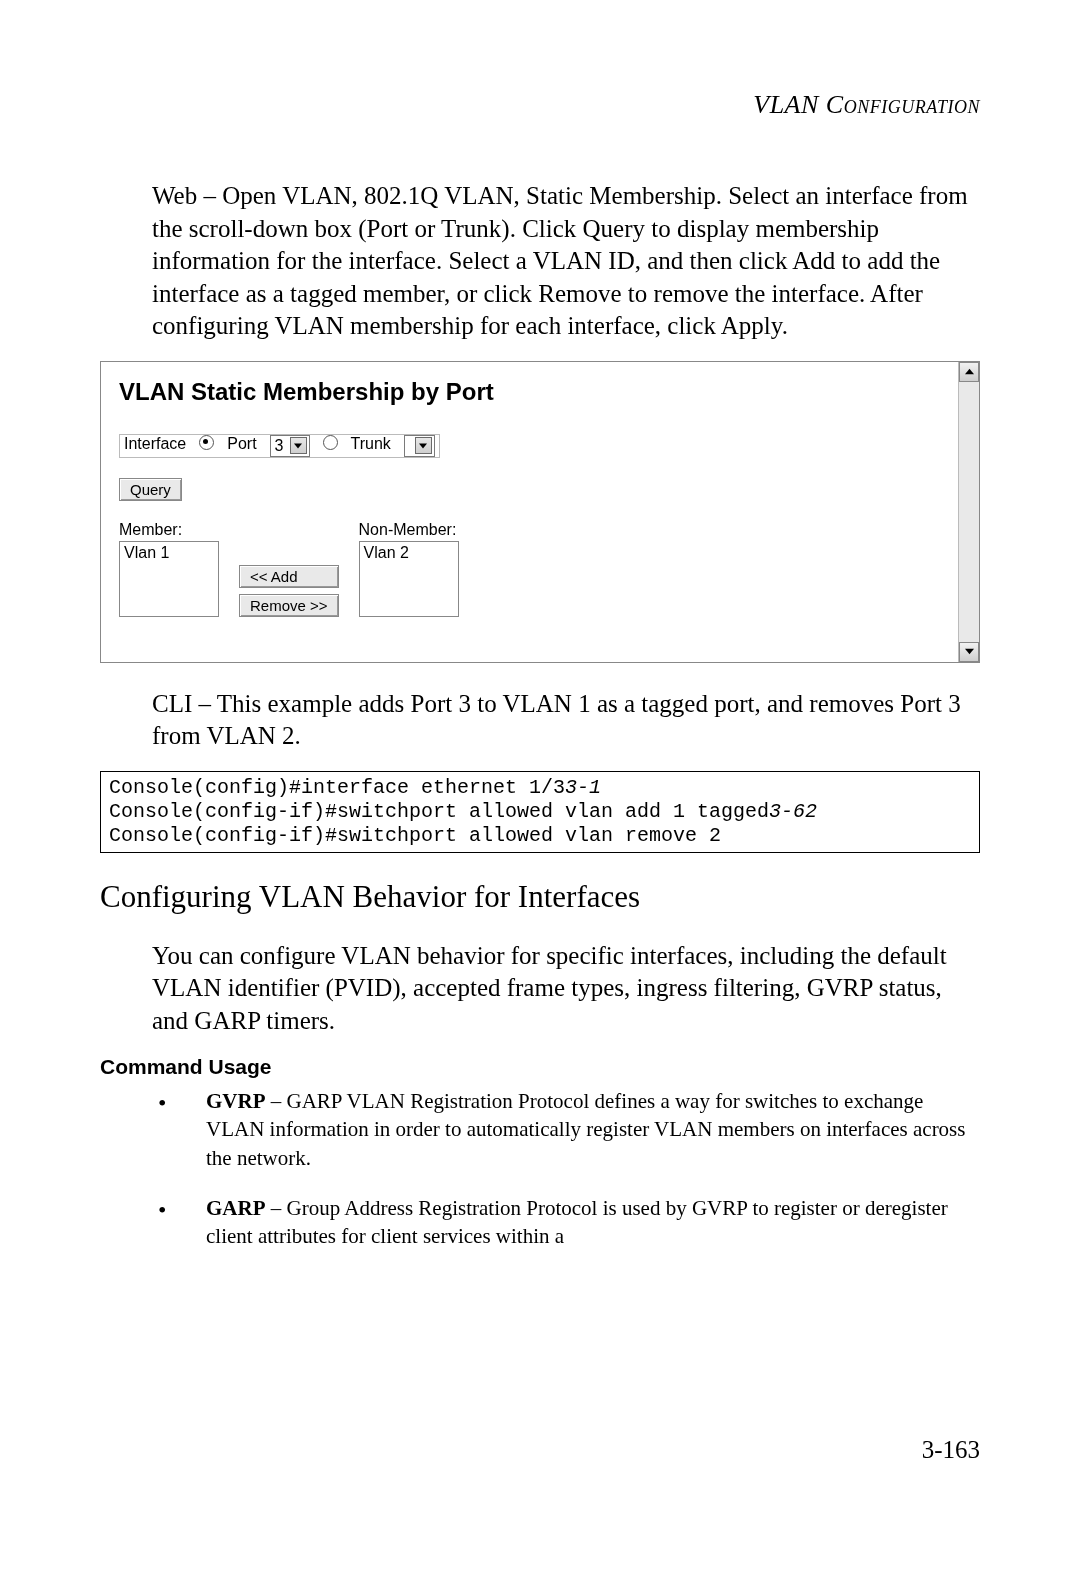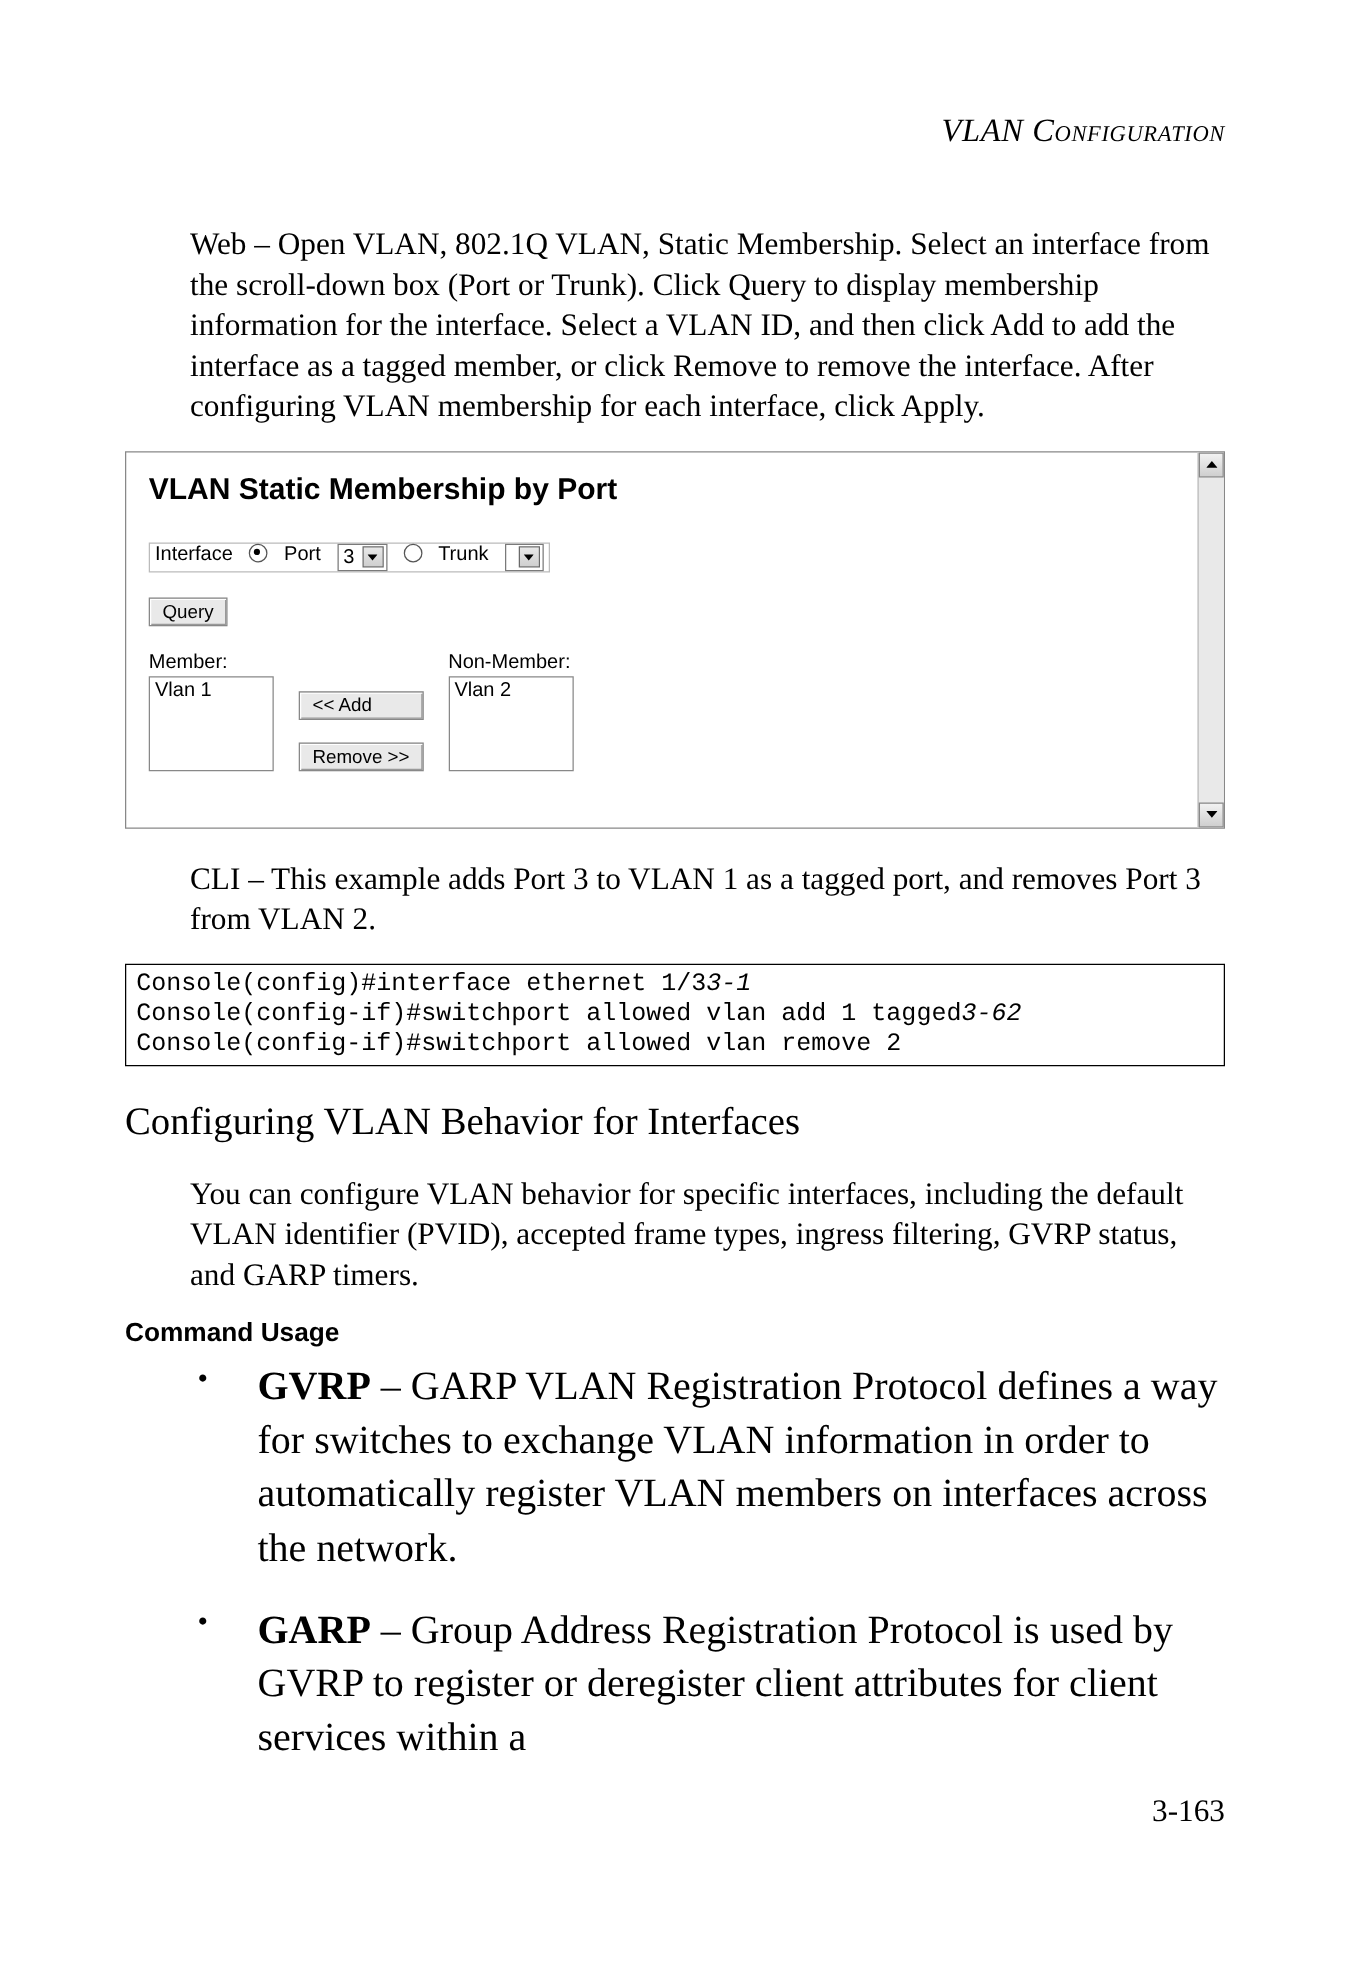--- a/index.html
+++ b/index.html
@@ -17,33 +17,33 @@
   .win-select{border:1px solid #7a7a7a;background:#fff;height:20px;display:inline-flex;align-items:center;padding:0 2px 0 4px;gap:6px}
   .win-select .arrow{width:15px;height:15px;border:1px solid #6a6a6a;background:linear-gradient(#e8e8e8,#cfcfcf);display:inline-flex;align-items:center;justify-content:center}
   .win-select .arrow svg{width:8px;height:6px}
   .radio{appearance:none;width:13px;height:13px;border:1px solid #555;border-radius:50%;display:inline-block;vertical-align:middle;position:relative;background:#fff}
   .radio.checked::after{content:"";position:absolute;left:3px;top:3px;width:5px;height:5px;background:#000;border-radius:50%}
   .win-btn{border:1px solid #888;background:#e9e9e9;font-family:Verdana,Arial,sans-serif;font-size:15px;padding:2px 10px;display:inline-block;box-shadow:1px 1px 0 #fff inset,-1px -1px 0 #999 inset}
   .query-wrap{margin-top:20px}
   .cols{display:flex;gap:20px;margin-top:20px;align-items:flex-end}
   .listbox{border:1px solid #888;background:#fff;width:90px;height:70px;padding:2px 4px;font-size:16px}
   .col-label{font-size:16px;margin-bottom:2px}
-  .mid-btns{display:flex;flex-direction:column;gap:18px;margin-top:20px}
+  .mid-btns{display:flex;flex-direction:column;gap:6px;margin-top:20px}
   
   .sb{position:absolute;right:0;top:0;bottom:0;width:20px;background:#e9e9e9;border-left:1px solid #bbb}
   .sb .up,.sb .down{position:absolute;left:0;right:0;height:18px;background:linear-gradient(#f2f2f2,#cfcfcf);border:1px solid #888;display:flex;align-items:center;justify-content:center}
   .sb .up{top:0}.sb .down{bottom:0}
   .sb svg{width:9px;height:7px}
   
   .cli{border:1px solid #000;font-family:"Courier New",Courier,monospace;font-size:20px;line-height:1.2;padding:4px 8px;white-space:pre;margin-bottom:26px}
   .cli i{font-style:italic}
   .h2{font-family:Garamond,Georgia,serif;font-weight:normal;font-size:31px;margin:14px 0 10px 0}
   .h3{font-family:Arial,Helvetica,sans-serif;font-weight:bold;font-size:21px;margin:18px 0 8px 0}
   ul.bul{list-style:none;padding:0;margin:0 0 0 52px}
-  ul.bul li{position:relative;padding-left:54px;font-size:32px;line-height:1.35;margin-bottom:22px}
+  ul.bul li{position:relative;padding-left:54px;font-size:21px;line-height:1.35;margin-bottom:22px}
   ul.bul li::before{content:"•";position:absolute;left:6px;top:0;font-size:24px}
   .pagenum{position:absolute;right:100px;bottom:60px;font-size:25px}
 </style>
 </head>
 <body>
 
 <div class="page">
 
   <div class="running-header">
     <span class="sc">VLAN Configuration</span>

